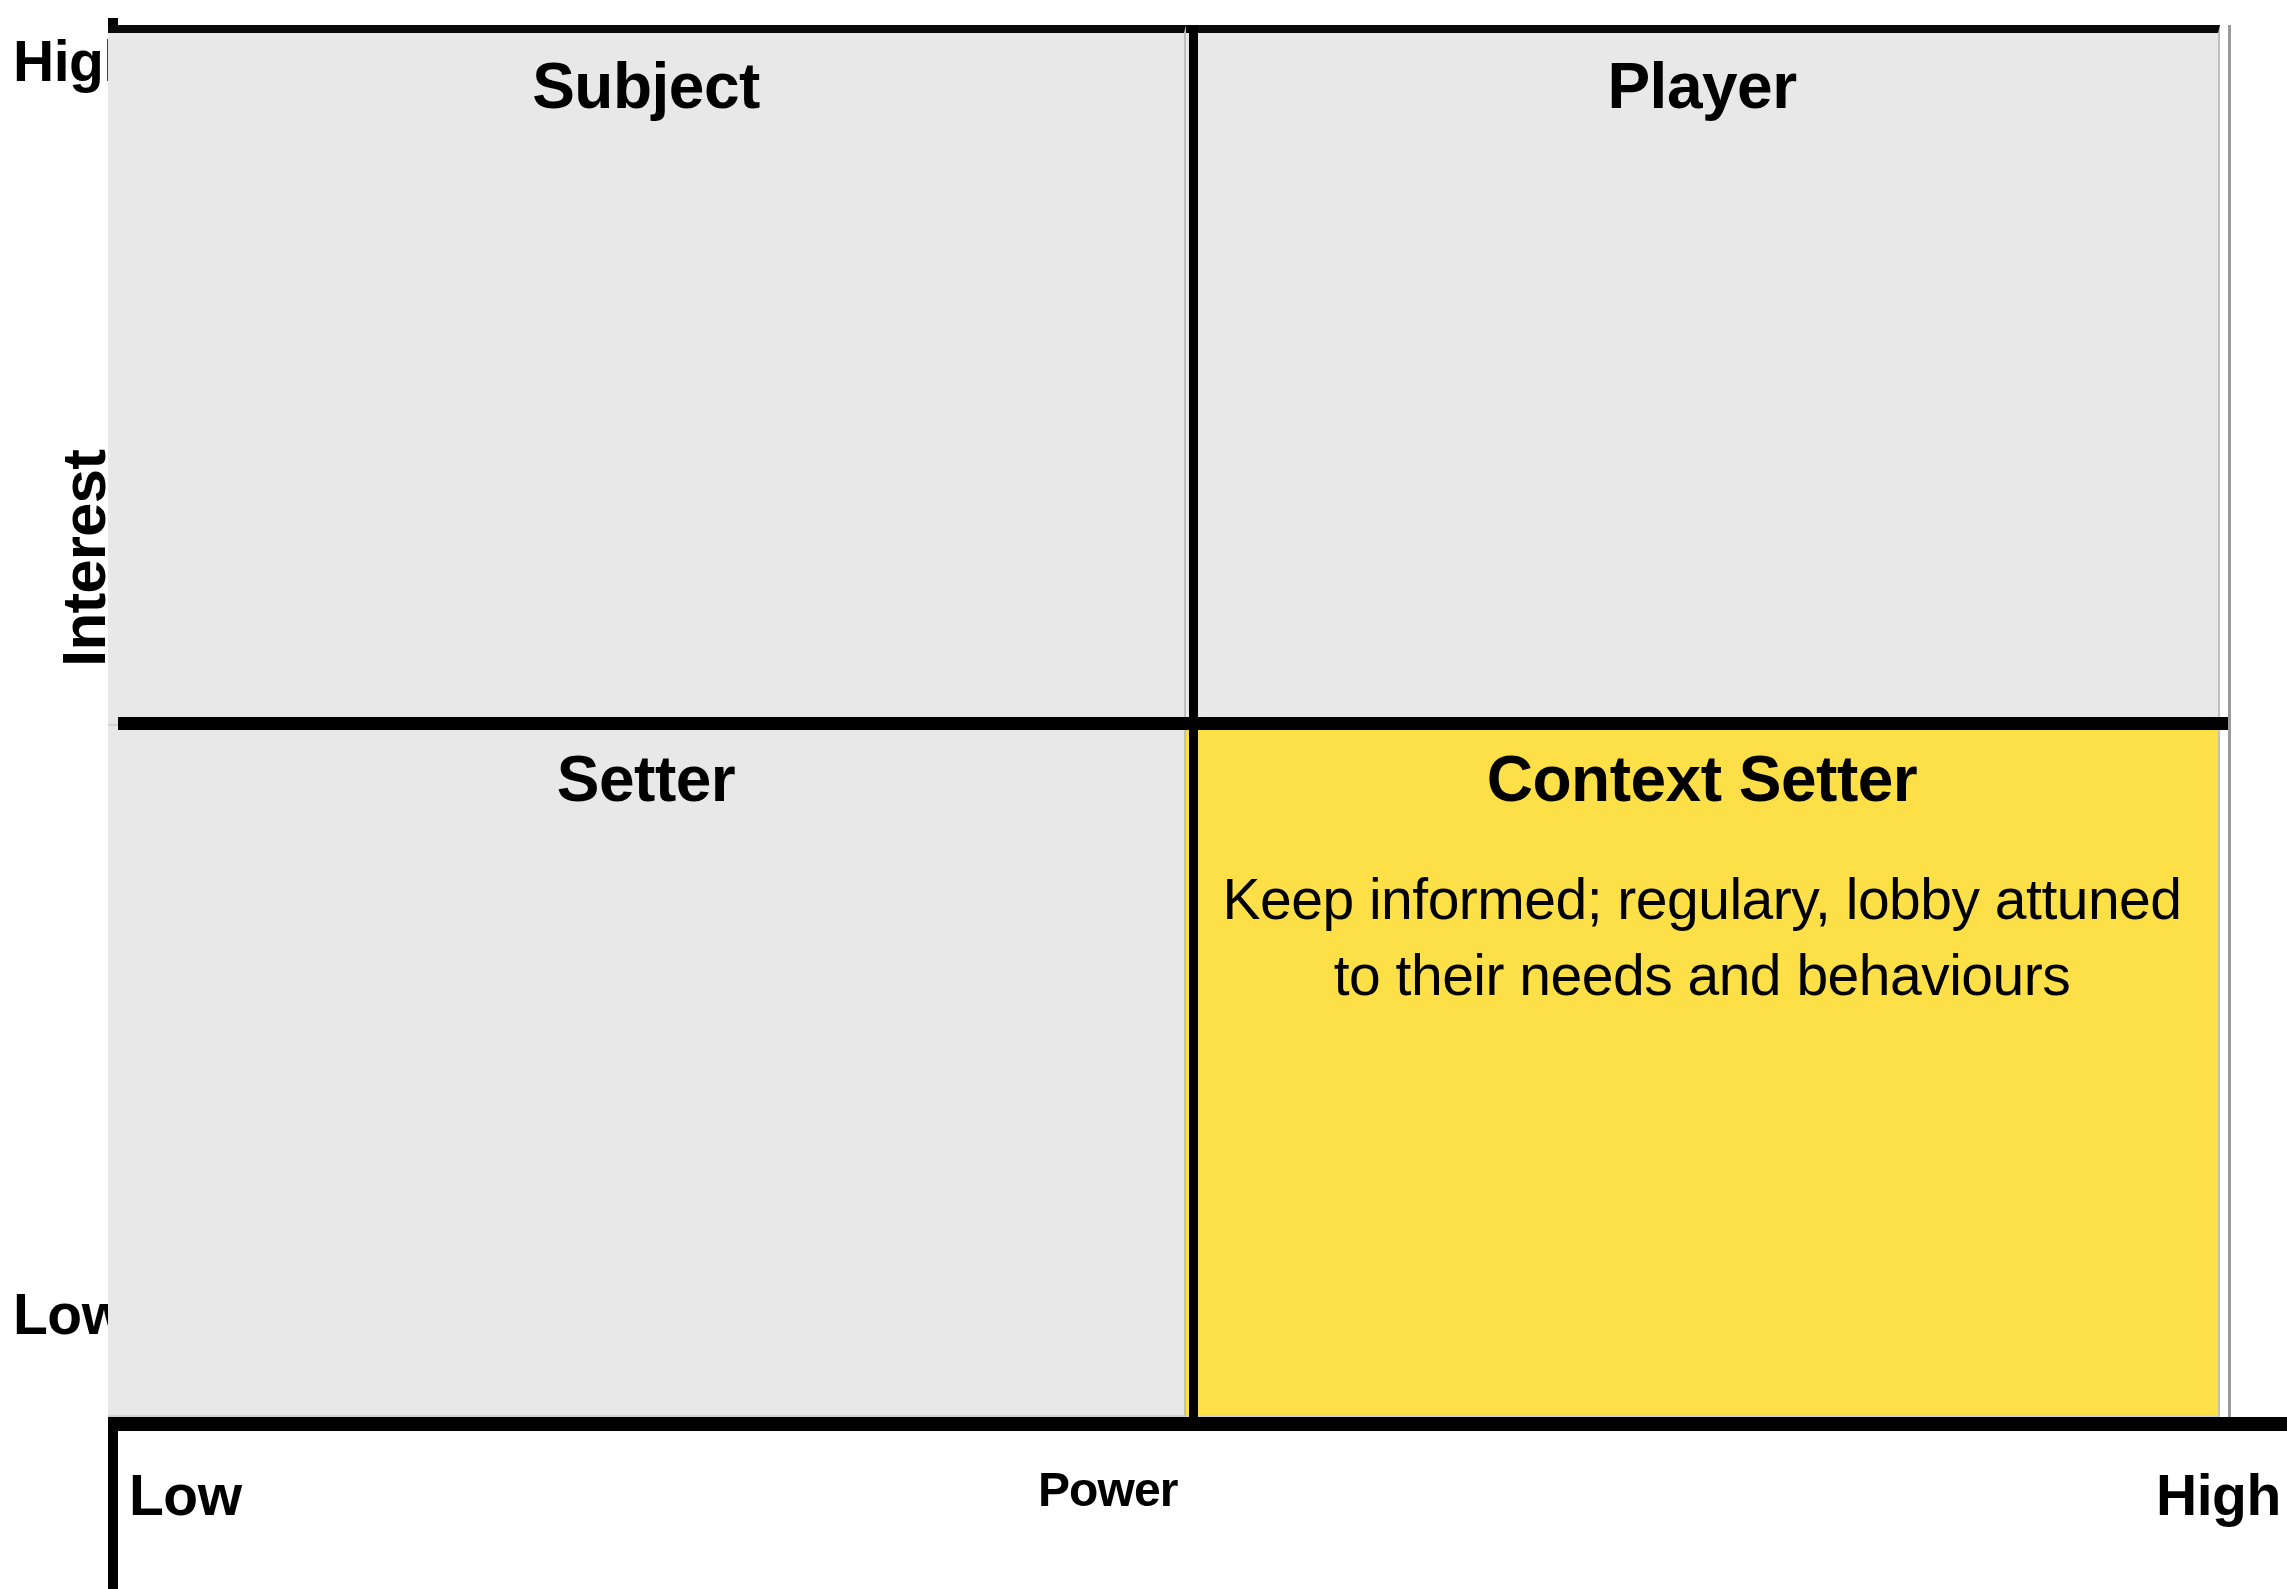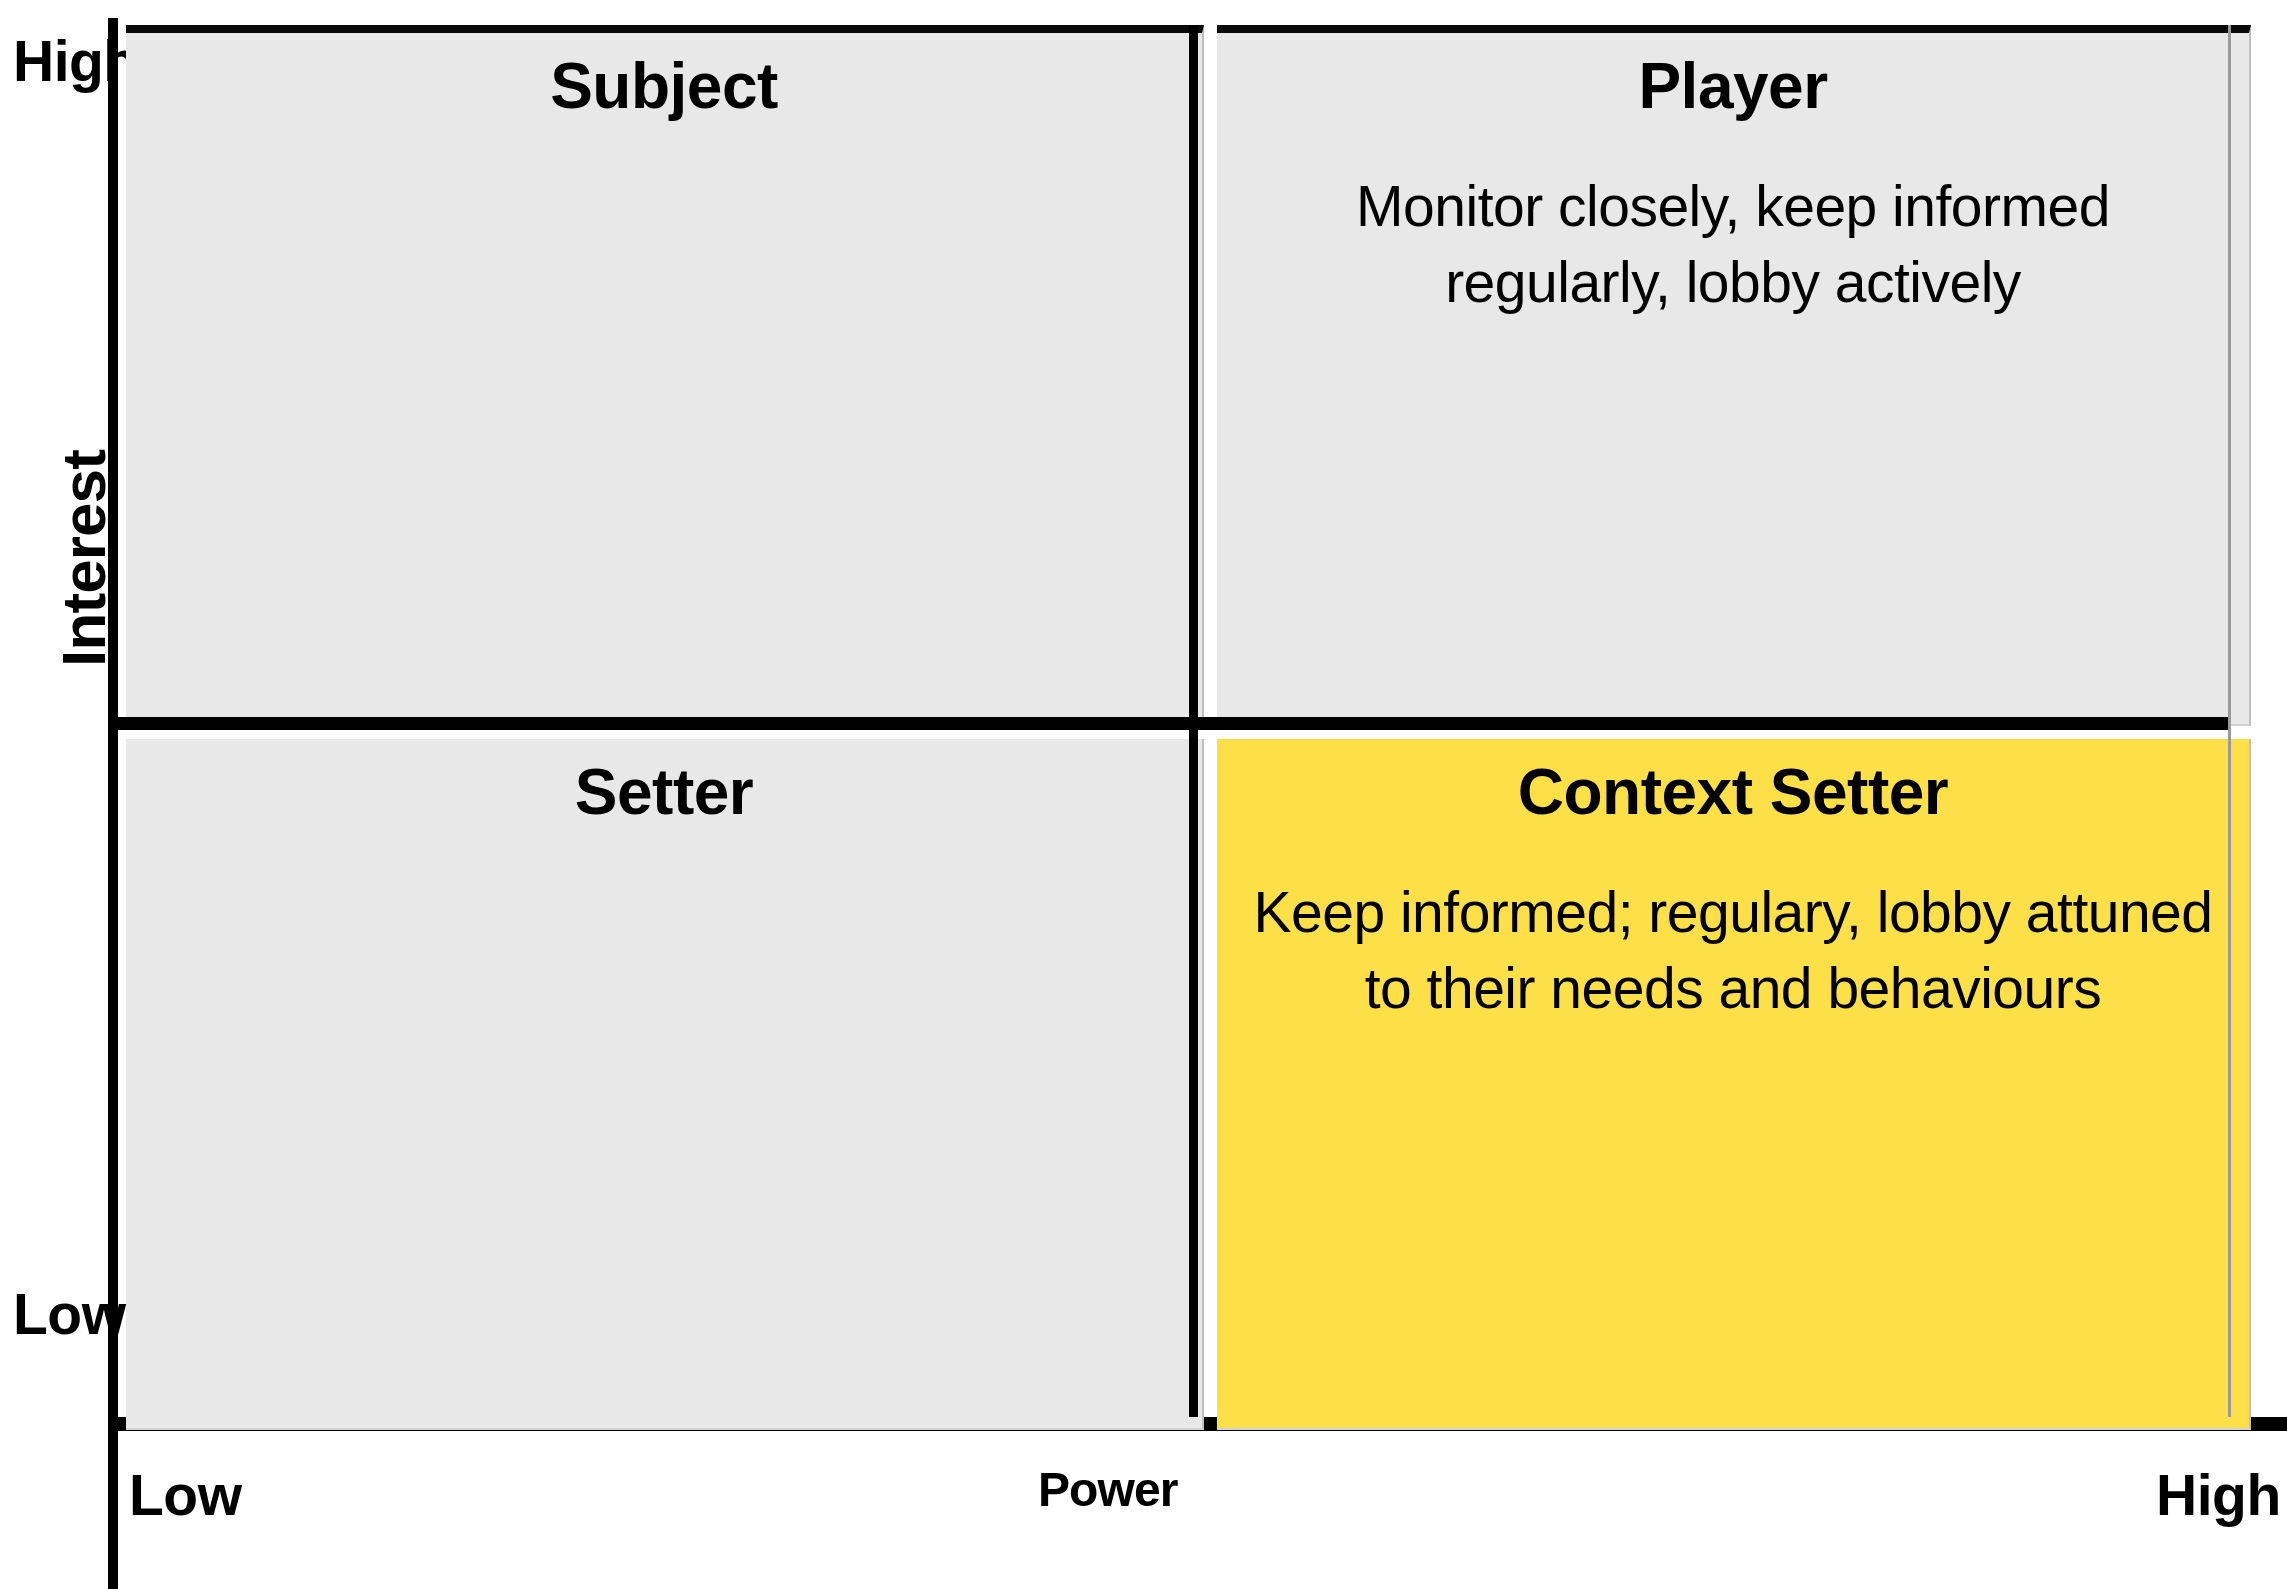--- a/index.html
+++ b/index.html
@@ -88,28 +88,27 @@
     left: 118px;
     top: 1417px;
     width: 2169px;
     height: 13.8px;
     background: #000000;
   }
 
   
   #matrix {
     position: absolute;
-    left: 126px;
+    left: 108px;
     top: 25px;
     width: 2112px;
     height: 1392px;
     display: grid;
     grid-template-columns: 1078px 1034px;
     grid-template-rows: 701px 691px;
-    gap: 13px;
   }
 
   .quadrant {
     position: relative;
     box-sizing: border-box;
     padding: 0 26px;
     display: flex;
     flex-direction: column;
     align-items: center;
   }
@@ -180,21 +179,20 @@
 <div id="y-axis-title">Interest</div>
 
 <div id="matrix">
 
   <div class="quadrant q-dark edge-top-black edge-right-thin edge-bottom-thin">
     <div class="q-title">Subject</div>
   </div>
 
   <div class="quadrant q-dark edge-top-black edge-right-thin edge-bottom-thin">
     <div class="q-title">Player</div>
-    <div class="q-body narrow">Monitor closely, keep informed regularly, lobby actively</div>
   </div>
 
   <div class="quadrant q-dark edge-right-thin edge-bottom-thin">
     <div class="q-title">Setter</div>
   </div>
 
   <div class="quadrant q-light edge-right-thin edge-bottom-thin">
     <div class="q-title">Context Setter</div>
     <div class="q-body">Keep informed; regulary, lobby attuned to their needs and behaviours</div>
   </div>

